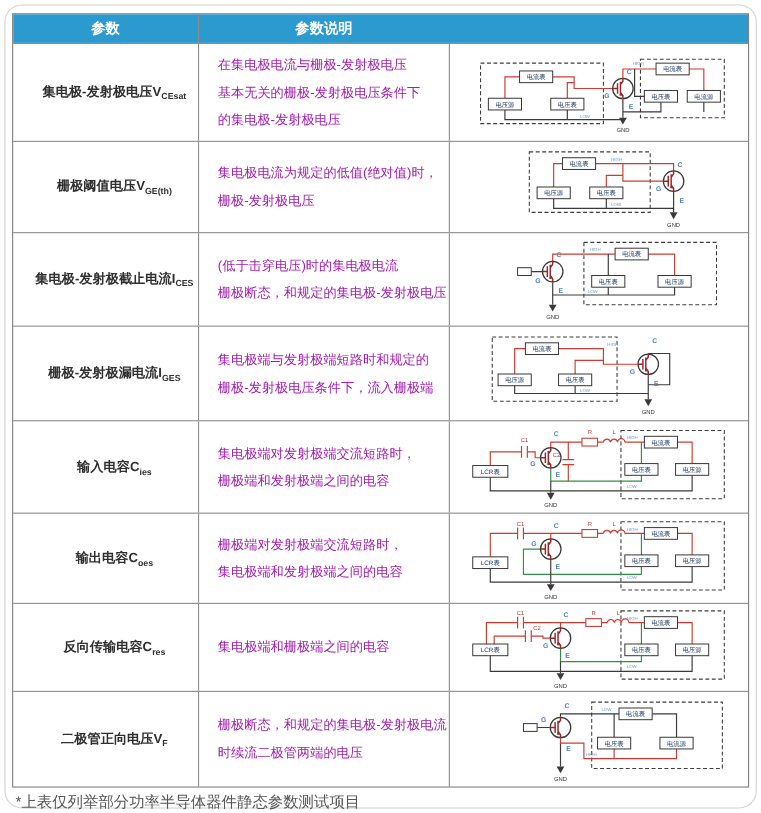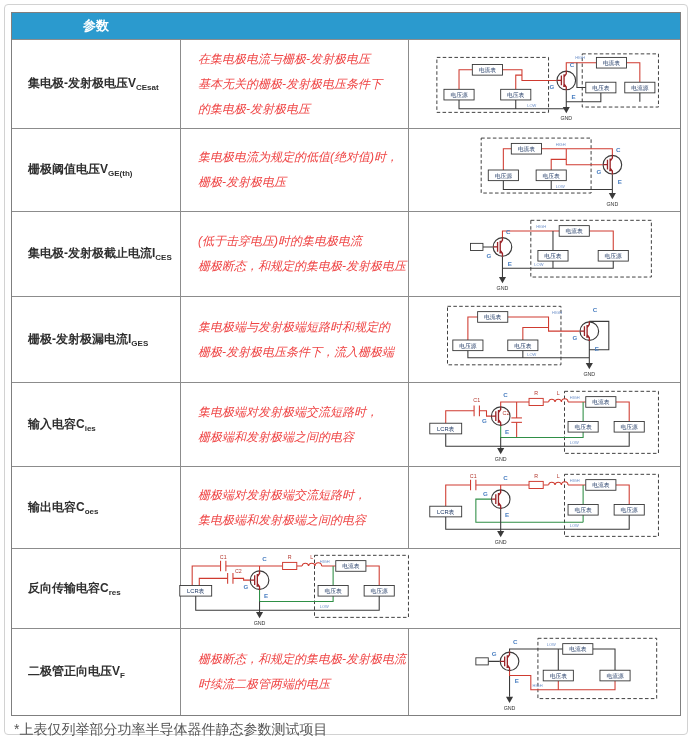--- a/index.html
+++ b/index.html
@@ -1,28 +1,28 @@
 <!DOCTYPE html>
 <html><head>
 <meta charset="utf-8">
 <style>
   html,body{margin:0;padding:0;background:#fff;}
   body{width:692px;height:739px;font-family:"Liberation Sans","DejaVu Sans",sans-serif;}
   .page{box-sizing:border-box;width:692px;height:739px;padding:4px;overflow:hidden;}
-  .frame{box-sizing:border-box;width:100%;height:100%;border:1px solid #d2d2d2;border-radius:4px;padding:7px 6px 4px 6px;background:#fff;}
+  .frame{box-sizing:border-box;width:100%;height:100%;border:1px solid #d2d2d2;border-radius:16px;padding:7px 6px 4px 6px;background:#fff;}
   .table{border:1.5px solid #7f7f7f;}
   .hrow{display:grid;grid-template-columns:168px 228px 1fr;background:#2b9ace;}
   .hcell{color:#fff;font-size:13px;font-weight:bold;text-align:center;line-height:26px;height:26px;border-left:1px solid #8c8c8c;}
   .hcell:first-child{border-left:none;}
   .row{display:grid;grid-template-columns:168px 228px 1fr;border-top:1px solid #8c8c8c;}
   .cell{border-left:1px solid #8c8c8c;display:flex;flex-direction:column;justify-content:center;box-sizing:border-box;}
-  .cell:first-child{border-left:none;}
+  .cell:first-child{border-left:none;text-align:center;}
   .c-param{padding-left:16px;font-size:12px;color:#2f2f2f;font-weight:600;}
   .c-param sub{font-size:8px;font-weight:600;}
-  .c-desc{padding-left:17px;font-size:12px;color:#ef4444;font-style:italic;}
+  .c-desc{padding-left:17px;font-size:12px;color:#a21caf;}
   .dline{line-height:25px;}
   .c-sch{align-items:center;justify-content:center;}
   .c-sch svg{width:264px;height:78px;display:block;}
   .foot{font-size:14px;color:#555;margin:5px 0 0 3px;}
   
   .wr{stroke:#cf3b30;fill:none;stroke-width:1.2;}
   .wk{stroke:#3a3a3a;fill:none;stroke-width:1.2;}
   .wg{stroke:#2f8f46;fill:none;stroke-width:1.2;}
   .dash{stroke:#3c3c3c;fill:none;stroke-width:1.1;stroke-dasharray:4 2.6;}
   .blk{fill:#fff;stroke:#333;stroke-width:1;}
@@ -46,20 +46,21 @@
     </g>
   </defs>
 </svg>
 
 <div class="page">
 <div class="frame">
   <div class="table">
 
     <div class="hrow">
       <div class="hcell">参数</div>
+      <div class="hcell">参数说明</div>
     </div>
 
     <div class="row" style="min-height:88px">
       <div class="cell c-param">
         <div><span>集电极-发射极电压V</span><sub>CEsat</sub></div>
       </div>
       <div class="cell c-desc">
         <div class="dline">在集电极电流与栅极-发射极电压</div>
         <div class="dline">基本无关的栅极-发射极电压条件下</div>
         <div class="dline">的集电极-发射极电压</div>
@@ -328,20 +329,23 @@
           <polygon class="tri" points="82,70 90,70 86,77"></polygon>
           <text class="gndt" x="86" y="85">GND</text>
         </svg>
       </div>
     </div>
 
     <div class="row" style="min-height:79px">
       <div class="cell c-param">
         <div><span>反向传输电容C</span><sub>res</sub></div>
       </div>
+      <div class="cell c-desc">
+        <div class="dline">集电极端和栅极端之间的电容</div>
+      </div>
       <div class="cell c-sch">
         <svg viewBox="0 0 272 88">
           <rect class="dash" x="158" y="6" width="106" height="70"></rect>
           <g>
             <path class="wr" d="M20,40 V18 H52 M58,18 H96 M96,23 V18 M96,18 H122 M138,18 H144 M166,18 H182 M216,18 H231 V40 M28,40 V32 H60 M66,32 H78 V34 H85"></path>
             <line class="wr" x1="52" y1="12" x2="52" y2="24"></line>
                 <line class="wr" x1="58" y1="12" x2="58" y2="24"></line>
             <line class="wr" x1="60" y1="26" x2="60" y2="38"></line>
                 <line class="wr" x1="66" y1="26" x2="66" y2="38"></line>
             <path class="wr" d="M144,18 a3.7,3.7 0 0 1 7.3,0 a3.7,3.7 0 0 1 7.3,0 a3.7,3.7 0 0 1 7.4,0"></path>

